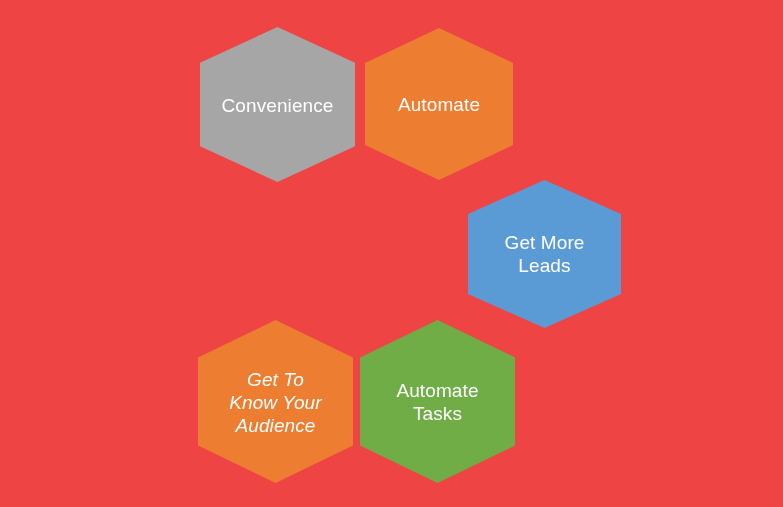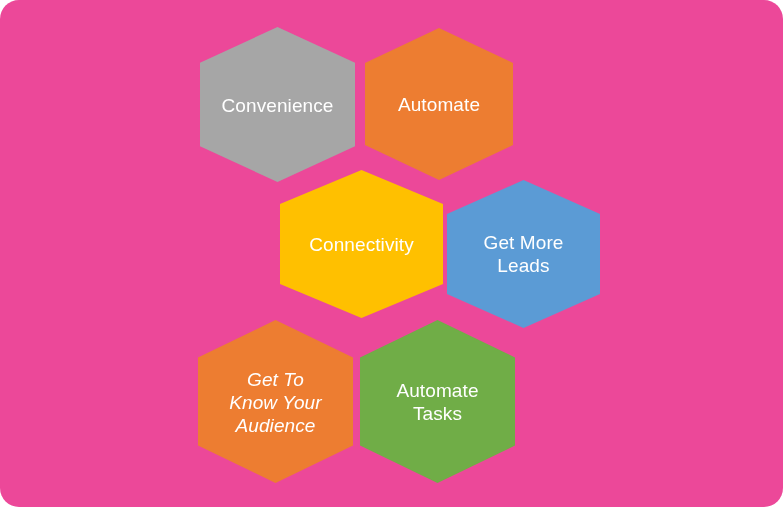--- a/index.html
+++ b/index.html
@@ -8,23 +8,22 @@
     padding: 0;
     background: #ffffff;
   }
   body {
     font-family: "Liberation Sans", sans-serif;
   }
   #canvas {
     position: relative;
     width: 783px;
     height: 507px;
-    background: #ec4899;
+    background: #ef4444;
     overflow: hidden;
-    border-radius: 19px;
   }
   .hex-group {
     position: absolute;
     left: 0;
     top: 0;
     width: 783px;
     height: 507px;
   }
   .hex {
     position: absolute;
@@ -67,28 +66,22 @@
       <div class="hex-label">Convenience</div>
     </div>
 
     <div class="hex" style="left:365px; top:28px; width:148px; height:152px;">
       <svg viewBox="0 0 100 100" preserveAspectRatio="none">
         <polygon points="50,0 100,23 100,77 50,100 0,77 0,23" style="fill:#ED7D31"></polygon>
       </svg>
       <div class="hex-label">Automate</div>
     </div>
 
-    <div class="hex" style="left:280px; top:170px; width:163px; height:148px;">
-      <svg viewBox="0 0 100 100" preserveAspectRatio="none">
-        <polygon points="50,0 100,23 100,77 50,100 0,77 0,23" style="fill:#FFC000"></polygon>
-      </svg>
-      <div class="hex-label">Connectivity</div>
-    </div>
 
-    <div class="hex" style="left:447px; top:180px; width:153px; height:148px;">
+    <div class="hex" style="left:468px; top:180px; width:153px; height:148px;">
       <svg viewBox="0 0 100 100" preserveAspectRatio="none">
         <polygon points="50,0 100,23 100,77 50,100 0,77 0,23" style="fill:#5B9BD5"></polygon>
       </svg>
       <div class="hex-label">Get More
 Leads</div>
     </div>
 
     <div class="hex" style="left:198px; top:320px; width:155px; height:163px;font-style:italic;">
       <svg viewBox="0 0 100 100" preserveAspectRatio="none">
         <polygon points="50,0 100,23 100,77 50,100 0,77 0,23" style="fill:#ED7D31"></polygon>

